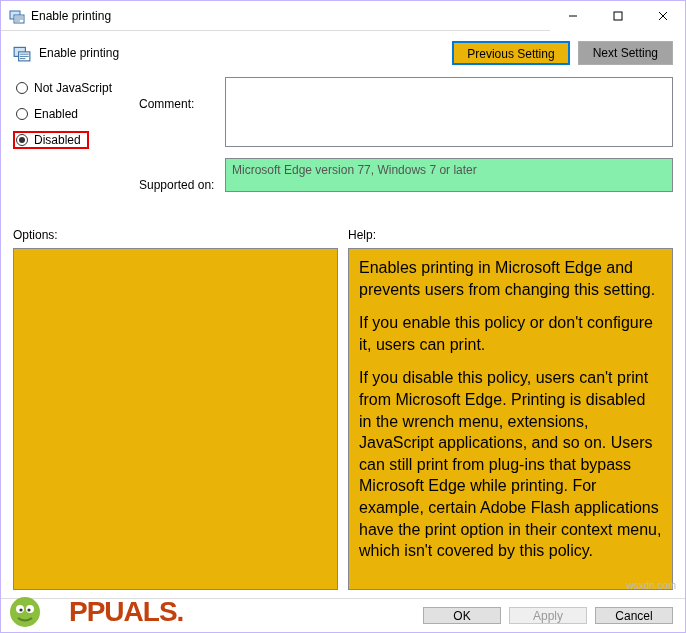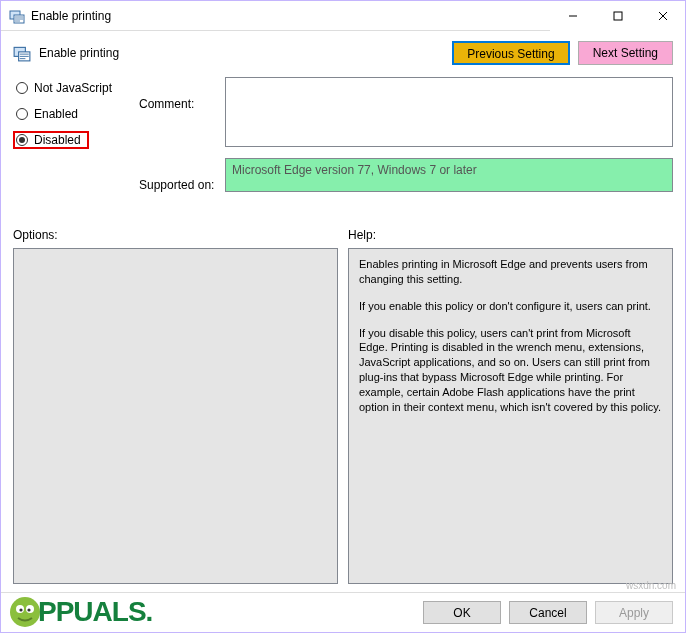--- a/index.html
+++ b/index.html
@@ -49,21 +49,21 @@
 }
 .header-row .header-icon {
   width: 18px; height: 18px;
   display: flex; align-items: center; justify-content: center;
 }
 .header-row .header-title { flex: 0 0 auto; font-size: 12px; }
 .header-row .spacer { flex: 1; }
 .nav-btn {
   height: 24px;
   padding: 0 14px;
-  background: #f9a8d4;
+  background: #a3a3a3;
   border: 1px solid #adadad;
   font-family: inherit;
   font-size: 12px;
   cursor: pointer;
 }
 .nav-btn.focused {
   border: 2px solid #0078d7;
   background: #eab308;
   padding: 4px 13px;
 }
@@ -151,36 +151,36 @@
 .col {
   flex: 1;
   display: flex;
   flex-direction: column;
   min-height: 0;
 }
 .col-label { margin-bottom: 6px; margin-top: 20px; }
 .panel {
   flex: 1;
   border: 1px solid #828790;
-  background: #e5e5e5;
+  background: #eab308;
   padding: 8px 10px;
   overflow-y: auto;
-  font-size: 11px;
+  font-size: 16px;
   line-height: 1.35;
 }
 .panel p { margin-bottom: 12px; }
 .button-row {
   display: flex;
   justify-content: flex-end;
   gap: 8px;
   padding: 8px 12px;
   border-top: 1px solid #ddd;
 }
 .dlg-btn {
-  width: 78px; height: 23px;
+  width: 78px; height: 17px;
   background: #e1e1e1;
   border: 1px solid #adadad;
   font-family: inherit;
   font-size: 12px;
   cursor: pointer;
 }
 .dlg-btn.disabled {
   color: #9a9a9a;
   background: #efefef;
   border-color: #c9c9c9;
@@ -193,25 +193,26 @@
   font-size: 10px;
   color: #bdbdbd;
   pointer-events: none;
 }
 .logo {
   position: absolute;
   left: 0; bottom: 0;
   font-size: 28px;
   font-weight: 800;
   letter-spacing: -1px;
-  color: #15803d;
+  color: #c2410c;
   padding: 4px 8px;
   pointer-events: none;
   display: flex;
   align-items: center;
+  gap: 31px;
 }
 .logo svg { margin-right: -4px; }
 </style>
 </head>
 <body>
 
 <div class="window">
 
   <div class="titlebar">
     <span class="title-icon">
@@ -302,22 +303,22 @@
           <p>If you enable this policy or don't configure it, users can print.</p>
           <p>If you disable this policy, users can't print from Microsoft Edge. Printing is disabled in the wrench menu, extensions, JavaScript applications, and so on. Users can still print from plug-ins that bypass Microsoft Edge while printing. For example, certain Adobe Flash applications have the print option in their context menu, which isn't covered by this policy.</p>
         </div>
       </div>
     </div>
 
   </div>
 
   <div class="button-row">
     <button class="dlg-btn">OK</button>
+    <button class="dlg-btn disabled">Apply</button>
     <button class="dlg-btn">Cancel</button>
-    <button class="dlg-btn disabled">Apply</button>
   </div>
 
 </div>
 
 <div class="watermark">wsxdn.com</div>
 
 <div class="logo">
   <svg width="34" height="34" viewBox="0 0 34 34">
     <circle cx="17" cy="17" r="15" fill="#8bbf3d"></circle>
     <circle cx="12" cy="14" r="4" fill="#fff"></circle>

